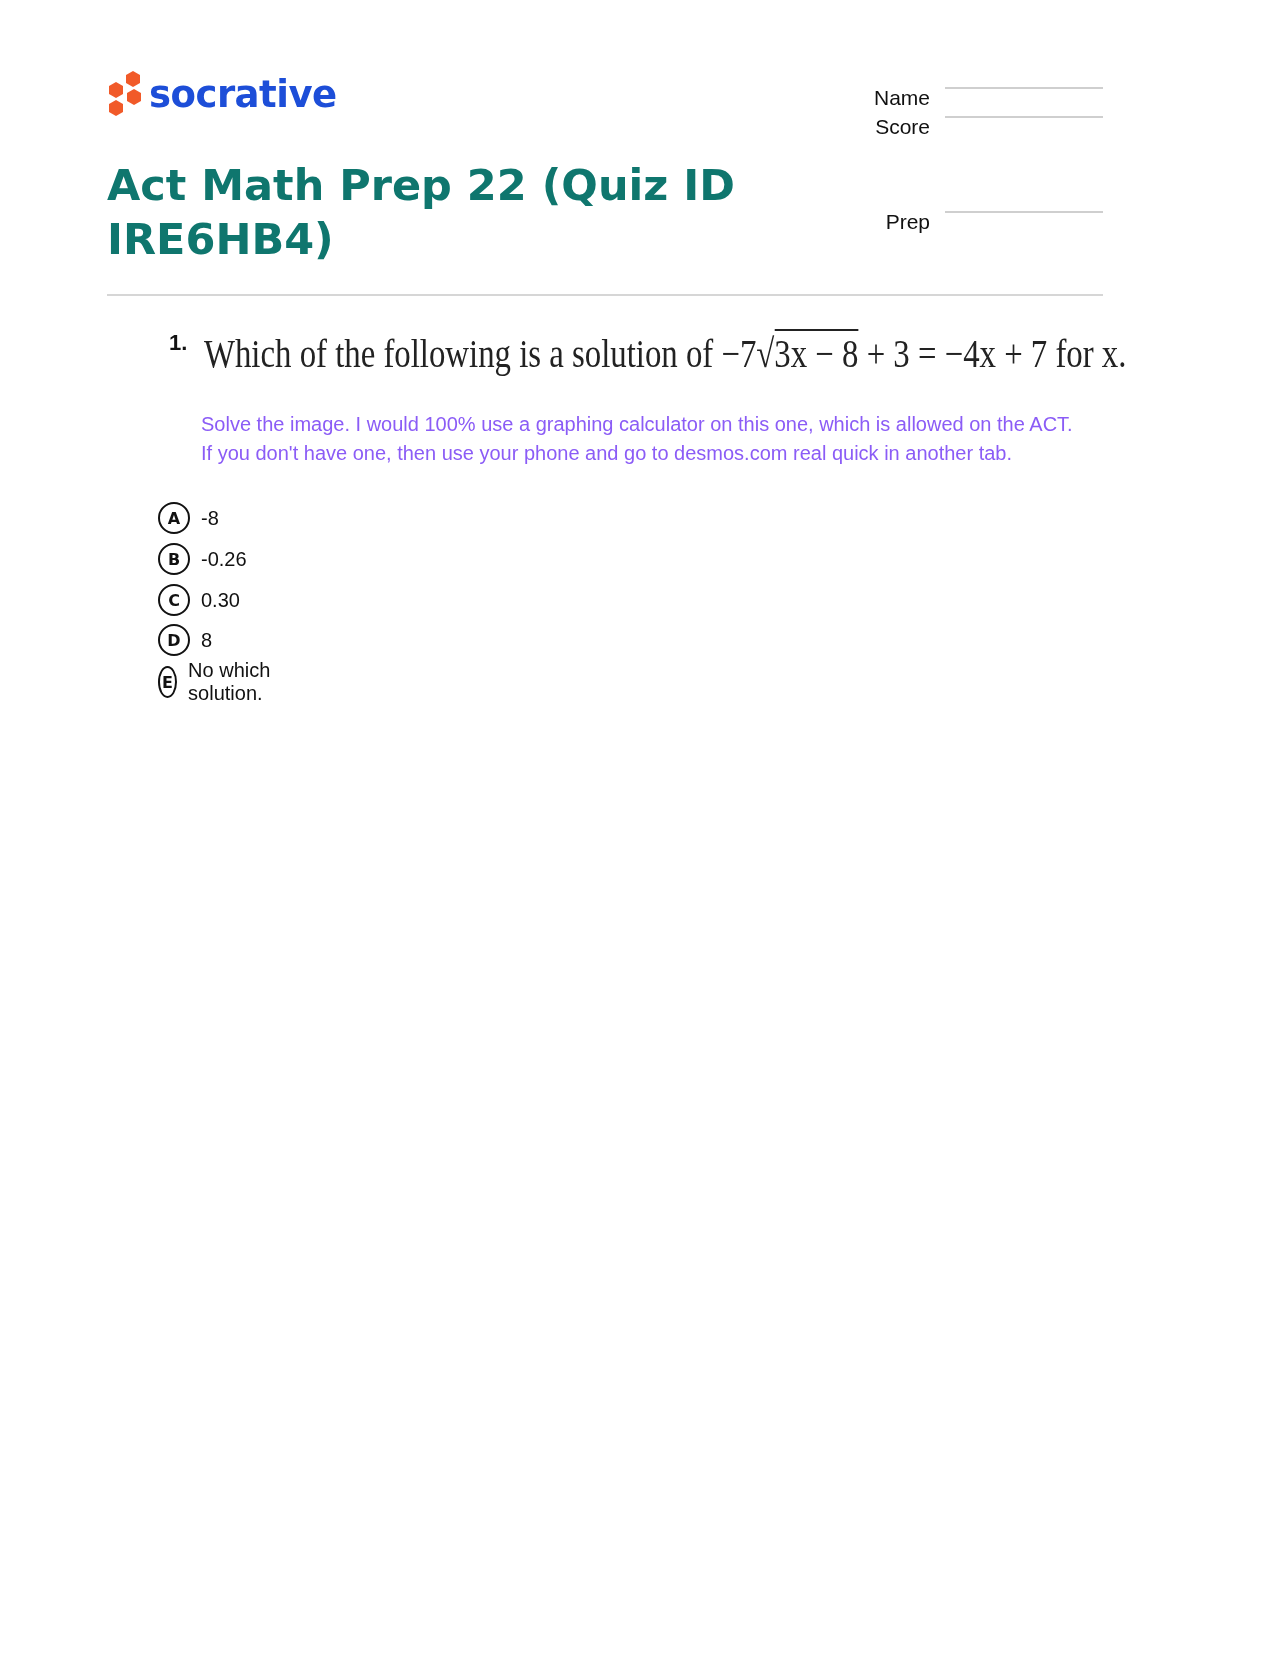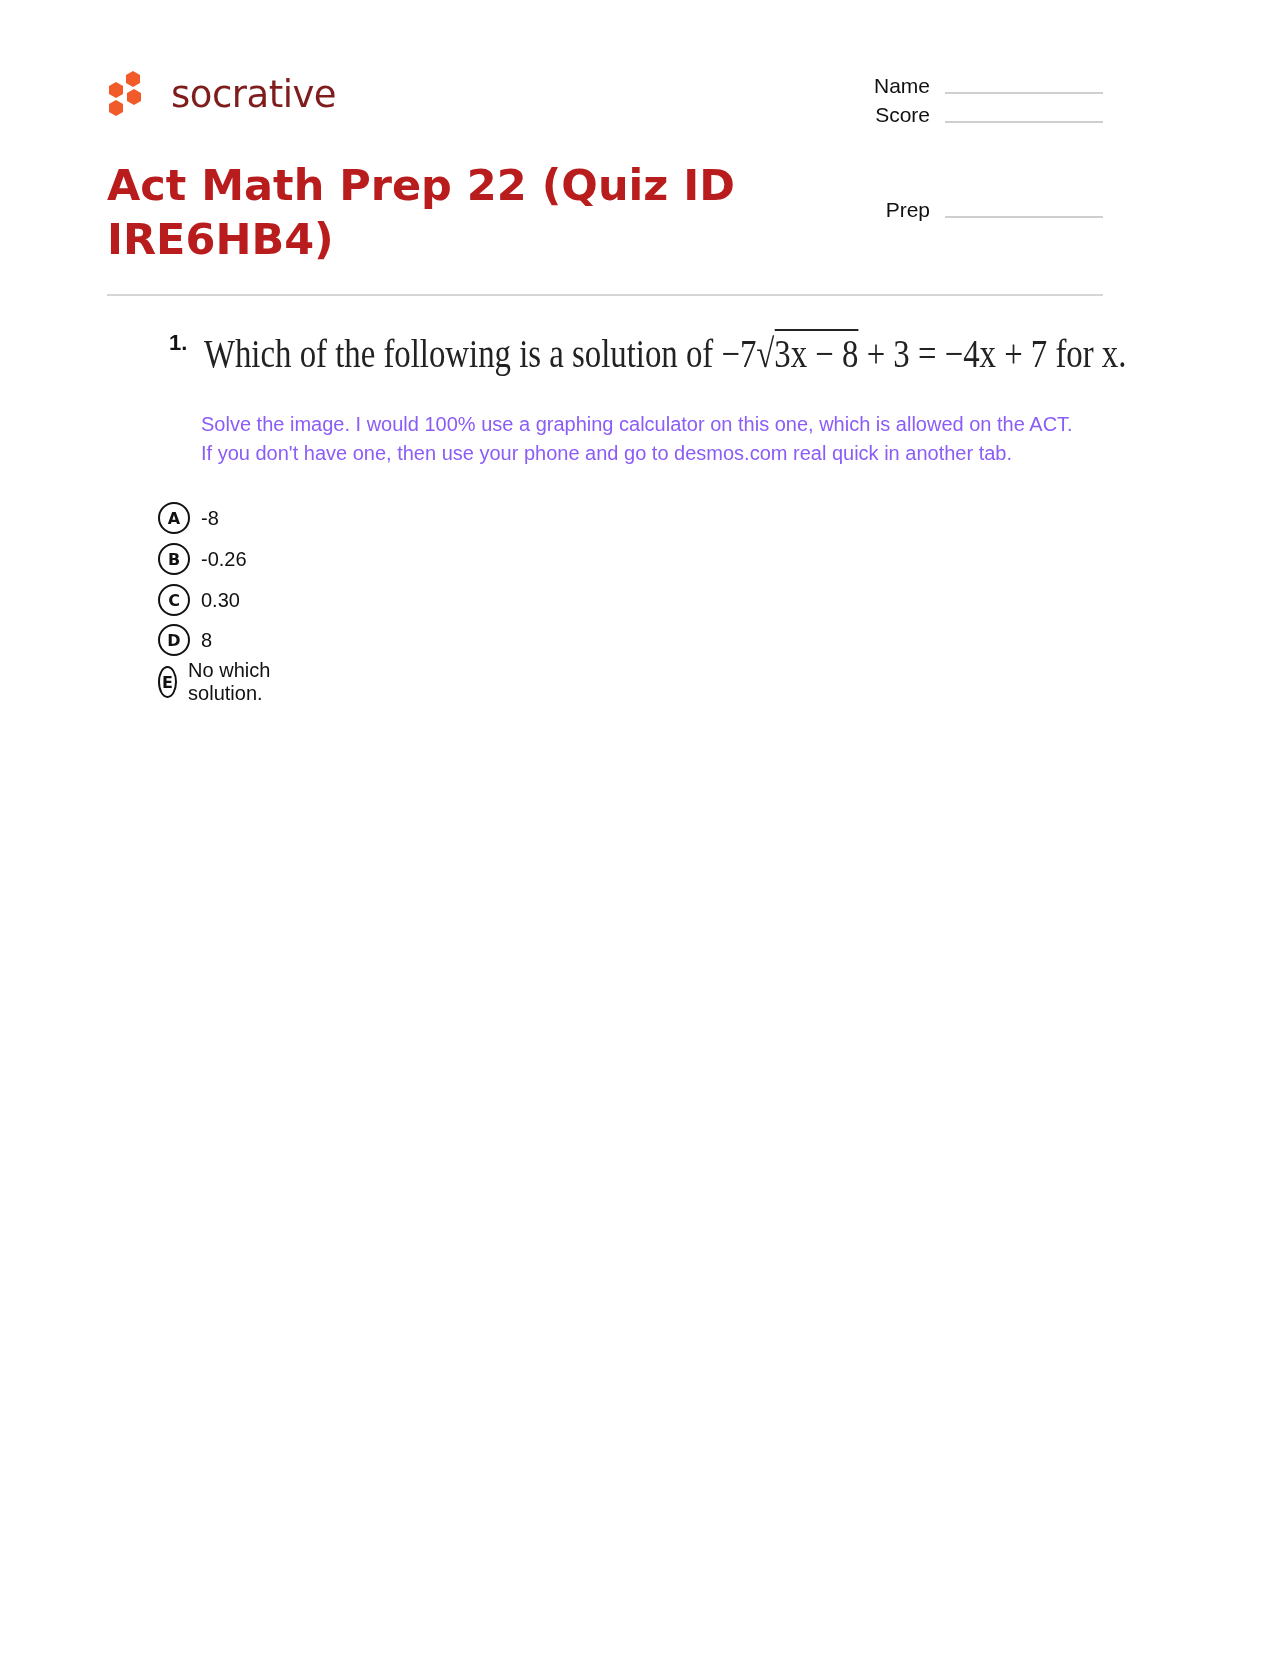--- a/index.html
+++ b/index.html
@@ -1,24 +1,24 @@
 <!DOCTYPE html>
 <html><head>
   <meta charset="utf-8">
   <style>
     html, body { margin: 0; padding: 0; background: #ffffff; }
     body { width: 1275px; height: 1653px; position: relative; font-family: "Liberation Sans", "DejaVu Sans", sans-serif; color: #111; }
     .logo { position: absolute; left: 107px; top: 70px; display: flex; align-items: center; }
     .logo svg { width: 38px; height: 48px; }
-    .logo-text { font-family: "DejaVu Sans", sans-serif; font-size: 37px; font-weight: normal; letter-spacing: -0.5px; margin-left: 26px; color: #7f1d1d; }
+    .logo-text { font-family: "DejaVu Sans", sans-serif; font-size: 37px; font-weight: bold; letter-spacing: -0.5px; margin-left: 4px; color: #1d4ed8; }
     .fields { position: absolute; left: 860px; top: 74px; width: 243px; }
-    .field { position: absolute; display: flex; align-items: flex-end; }
+    .field { position: absolute; display: flex; align-items: flex-start; margin-top: 12px; }
     .field-label { width: 70px; text-align: right; font-size: 21px; color: #111; }
     .field-line { width: 158px; margin-left: 15px; border-bottom: 2px solid #cfcfcf; height: 1px; margin-bottom: 4px; }
-    .title { position: absolute; left: 107px; top: 158px; width: 640px; font-family: "DejaVu Sans", sans-serif; font-weight: bold; font-size: 43px; line-height: 54px; color: #b91c1c; }
+    .title { position: absolute; left: 107px; top: 158px; width: 640px; font-family: "DejaVu Sans", sans-serif; font-weight: bold; font-size: 43px; line-height: 54px; color: #0f766e; }
     .divider { position: absolute; left: 107px; top: 294px; width: 996px; border-top: 2px solid #d6d6d6; }
     .q-number { position: absolute; left: 169px; top: 330px; font-size: 22px; font-weight: bold; }
     .q-image { position: absolute; left: 204px; top: 322px; width: 895px; height: 64px; font-family: "Liberation Serif", serif; font-size: 40px; line-height: 64px; white-space: nowrap; transform: scaleX(0.82); transform-origin: left center; color: #222; }
     .q-image .sqrt { border-top: 2px solid #222; }
     .q-text { position: absolute; left: 201px; top: 410px; width: 880px; font-size: 20px; line-height: 28.5px; color: #8b5cf6; }
     .choices { position: absolute; left: 158px; top: 500px; }
     .choice { position: absolute; left: 0; display: flex; align-items: center; height: 32px; }
     .choice-circle { width: 28px; height: 28px; border: 2px solid #111; border-radius: 50%; display: flex; align-items: center; justify-content: center; font-family: "DejaVu Sans", sans-serif; font-weight: bold; font-size: 16px; box-sizing: border-box; width: 32px; height: 32px; }
     .choice-text { margin-left: 11px; font-size: 20px; color: #111; }
   </style>

